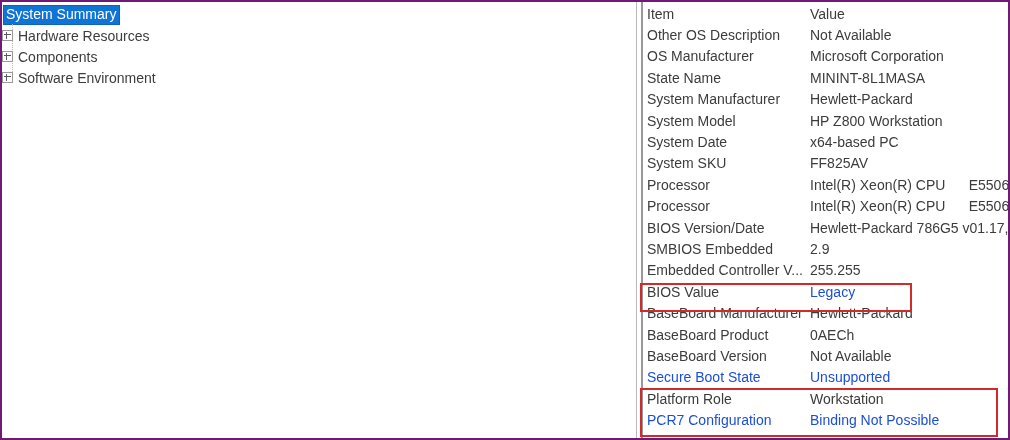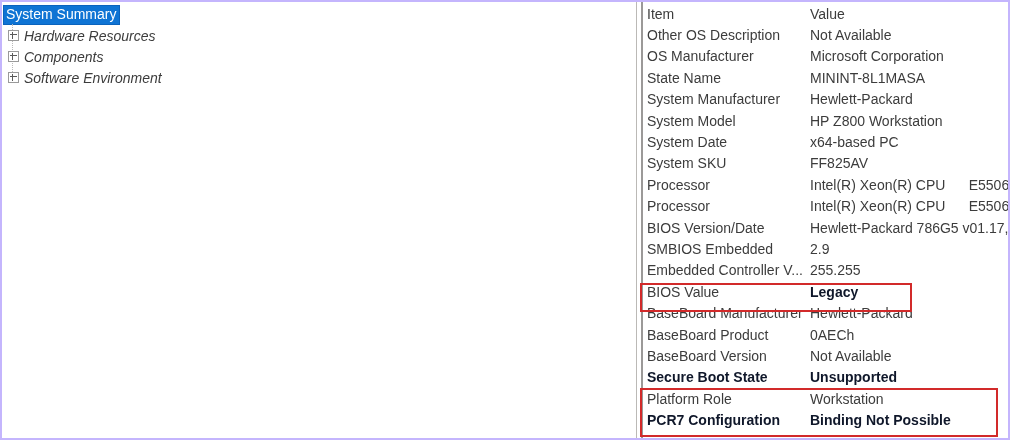--- a/index.html
+++ b/index.html
@@ -1,19 +1,19 @@
 <!DOCTYPE html>
 <html><head>
 <meta charset="utf-8">
 <style>
   html,body{margin:0;padding:0;background:#fff;}
   .window{
     position:relative;
     width:1006px;height:436px;
-    border:2px solid #c4b5fd;
+    border:2px solid #701a75;
     background:#ffffff;
     font-family:"Liberation Sans", sans-serif;
     color:#3c3c3c;
     overflow:hidden;
   }
   
   .left-panel{
     position:absolute;left:0;top:0;bottom:0;width:634px;
     border-right:1px solid #bbb9b6;
     background:#fff;
@@ -28,21 +28,21 @@
     color:#ffffff;
     padding:0 3px 1px 2px;
     line-height:17px;
   }
   .tree-lines{
     position:absolute;left:10px;top:22px;height:54px;width:0;
     border-left:1px dotted #b9b9b9;
   }
   .tree-item{
     height:21px;display:flex;align-items:center;
-    padding-left:6px;position:relative;cursor:default;font-style:italic;
+    position:relative;cursor:default;
   }
   .plus{
     width:9px;height:9px;flex:none;
     border:1px solid #9a9a9a;background:#ffffff;
     position:relative;margin-right:5px;z-index:2;
   }
   .plus::before{
     content:"";position:absolute;left:1px;right:1px;top:3px;height:1px;background:#5a5a5a;
   }
   .plus::after{
@@ -58,21 +58,21 @@
     padding-top:1px;
   }
   .list{font-size:14px;}
   .row{
     display:flex;height:21.4px;align-items:center;
     white-space:pre;overflow:hidden;cursor:default;
   }
   .cell{overflow:hidden;}
   .cell.item{width:163px;flex:none;padding-left:4px;}
   .cell.value{flex:1;}
-  .accent{color:#0f172a;font-weight:bold;}
+  .accent{color:#1d4ed8;}
   
   .red-box{
     position:absolute;
     border:2px solid #d22a2a;
     pointer-events:none;
     z-index:5;
   }
   .red-box.bios{left:638px;top:281px;width:268px;height:25px;}
   .red-box.secureboot{left:638px;top:386px;width:354px;height:45px;}
 </style>

